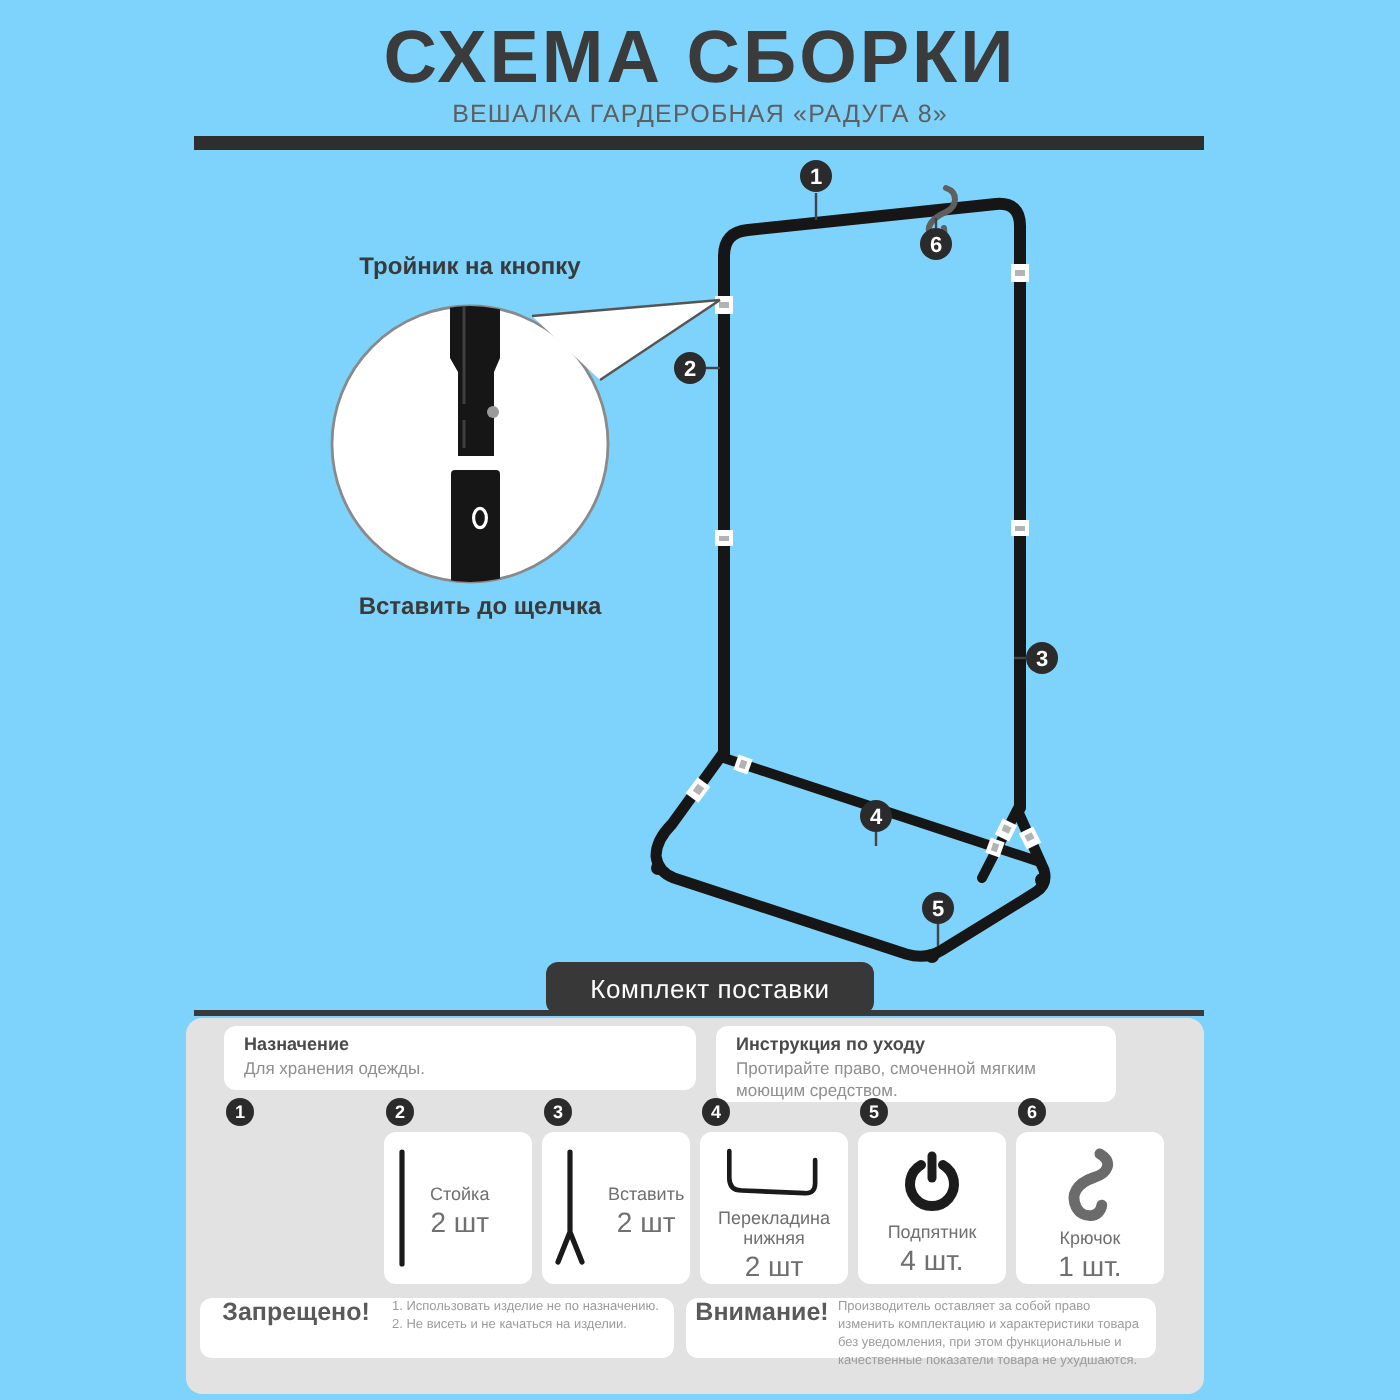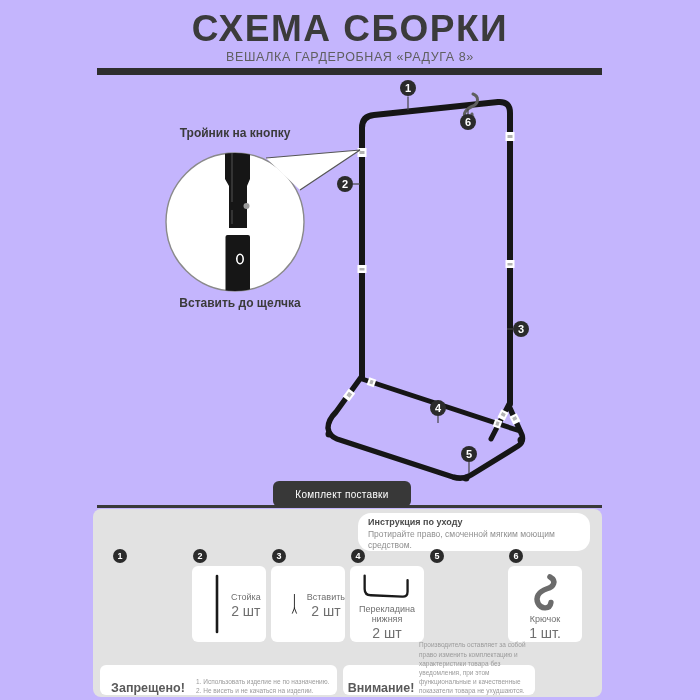--- a/index.html
+++ b/index.html
@@ -1,64 +1,64 @@
 <!DOCTYPE html>
 <html><head>
 <meta charset="utf-8">
 <style>
   * { margin:0; padding:0; box-sizing:border-box; }
   html,body { background:#ffffff; }
   #page {
-    position:relative; width:700px; height:700px; background:#c4b5fd;
+    position:relative; width:700px; height:700px; background:#7dd3fc;
     font-family:"Liberation Sans", sans-serif; overflow:hidden;
   }
   .abs { position:absolute; }
 
   
   .title { top:8px; left:0; right:0; text-align:center; font-size:37px; font-weight:bold;
            color:#3b3b3b; letter-spacing:1.5px; }
   .subtitle { top:50px; left:0; right:0; text-align:center; font-size:12.5px;
               color:#5f5f5f; letter-spacing:0.6px; }
   .title-bar { left:97px; top:68px; width:505px; height:7px; background:#2e2e2e; }
 
   
   #diagram-svg { left:0; top:0; width:700px; height:700px; pointer-events:none; }
   .inset-label { font-size:12px; font-weight:bold; color:#3a3a3a; text-align:center; }
   .inset-label.top { left:160px; top:126px; width:150px; }
   .inset-label.bottom { left:160px; top:296px; width:160px; }
 
   
   .pkg-line { left:97px; top:505px; width:505px; height:2.5px; background:#3a3a3a; }
-  .pkg-tab { left:273px; top:481px; width:138px; height:26px; background:#383838;
-             border-radius:6px; color:#ffffff; font-size:10px; display:flex;
+  .pkg-tab { left:273px; top:481px; width:164px; height:26px; background:#383838;
+             border-radius:6px; color:#ffffff; font-size:13px; display:flex;
              align-items:center; justify-content:center; letter-spacing:0.3px; }
   .panel { left:93px; top:509px; width:509px; height:188px; background:#e2e2e2; border-radius:8px; }
   .card { position:absolute; background:#ffffff; border-radius:6px; }
 
   .info-card { padding:4px 10px; }
   .info-card .h { font-size:9px; font-weight:bold; color:#4a4a4a; line-height:1.3; }
   .info-card .b { font-size:8.5px; color:#8f8f8f; line-height:1.3; }
   #card-purpose { left:19px; top:4px; width:236px; height:32px; }
-  #card-care    { left:265px; top:4px; width:232px; height:38px;border-radius:13px; }
+  #card-care    { left:265px; top:4px; width:200px; height:38px; }
 
   .num-badge { position:absolute; top:40px; width:14px; height:14px; border-radius:50%;
                background:#2b2b2b; color:#fff; font-size:9px; font-weight:bold;
                display:flex; align-items:center; justify-content:center; }
   .part-card { top:57px; width:74px; height:76px; }
   .part-card.stack { display:flex; flex-direction:column; align-items:center;
                      justify-content:flex-start; padding-top:6px; }
   .part-card.side { display:flex; flex-direction:row; align-items:center;
-                    justify-content:flex-start; padding-left:20px; }
+                    justify-content:flex-start; padding-left:4px; }
   .part-name { font-size:9px; color:#6f6f6f; text-align:center; line-height:1.2; margin-top:3px; }
   .part-qty  { font-size:14px; color:#6f6f6f; text-align:center; line-height:1.2; }
   .side .txt { margin-left:9px; text-align:center; }
 
-  .warn-card { top:140px; height:30px; display:flex; align-items:flex-end;margin-top:16px; }
+  .warn-card { top:140px; height:30px; display:flex; align-items:flex-start; }
   #card-forbidden { left:7px; width:237px; }
-  #card-attention { left:250px; width:192px; }
+  #card-attention { left:250px; width:235px; }
   .warn-title { font-size:12.5px; font-weight:bold; color:#5a5a5a; text-align:center; flex:0 0 auto; }
   #card-forbidden .warn-title { width:96px; }
   #card-attention .warn-title { width:76px; }
   .warn-notes { font-size:6.5px; color:#9b9b9b; line-height:1.4; padding-right:6px; }
   svg text { font-family:"Liberation Sans", sans-serif; }
 </style>
 </head>
 <body>
 
 <div id="page">
@@ -133,20 +133,24 @@
   </svg>
 
   <div class="abs inset-label top">Тройник на кнопку</div>
   <div class="abs inset-label bottom">Вставить до щелчка</div>
 
   <div class="abs pkg-line"></div>
   <div class="abs pkg-tab">Комплект поставки</div>
 
   <div class="abs panel">
 
+    <div class="card info-card" id="card-purpose">
+      <div class="h">Назначение</div>
+      <div class="b">Для хранения одежды.</div>
+    </div>
     <div class="card info-card" id="card-care">
       <div class="h">Инструкция по уходу</div>
       <div class="b">Протирайте право, смоченной мягким моющим средством.</div>
     </div>
 
     <div class="num-badge" style="left:20px">1</div>
     <div class="num-badge" style="left:100px">2</div>
     <div class="num-badge" style="left:179px">3</div>
     <div class="num-badge" style="left:258px">4</div>
     <div class="num-badge" style="left:337px">5</div>
@@ -174,20 +178,28 @@
     </div>
 
     <div class="card part-card stack" style="left:257px">
       <svg width="60" height="32" viewBox="0 0 60 32">
         <path d="M 5,4 L 5,19 Q 5,26 12,26 L 47,27.5 Q 53,28 53,22 L 53,9" fill="none" stroke="#1a1a1a" stroke-width="2.6" stroke-linecap="round"></path>
       </svg>
       <div class="part-name">Перекладина нижняя</div>
       <div class="part-qty">2 шт</div>
     </div>
 
+    <div class="card part-card stack" style="left:336px">
+      <svg width="34" height="36" viewBox="0 0 34 36">
+        <path d="M 22.5,10.5 A 11,11 0 1 1 11.5,10.5" fill="none" stroke="#1c1c1c" stroke-width="5" stroke-linecap="round"></path>
+        <line x1="17" y1="6" x2="17" y2="17" stroke="#1c1c1c" stroke-width="4.5" stroke-linecap="round"></line>
+      </svg>
+      <div class="part-name">Подпятник</div>
+      <div class="part-qty">4 шт.</div>
+    </div>
 
     <div class="card part-card stack" style="left:415px">
       <svg width="30" height="40" viewBox="0 0 30 40">
         <path d="M 20,5 C 27,9 24,15 17,17 C 8,20 5,26 8,32 C 11,38 20,38 21,31" fill="none" stroke="#6b6b6b" stroke-width="5.5" stroke-linecap="round"></path>
       </svg>
       <div class="part-name">Крючок</div>
       <div class="part-qty">1 шт.</div>
     </div>
 
     <div class="card warn-card" id="card-forbidden">

